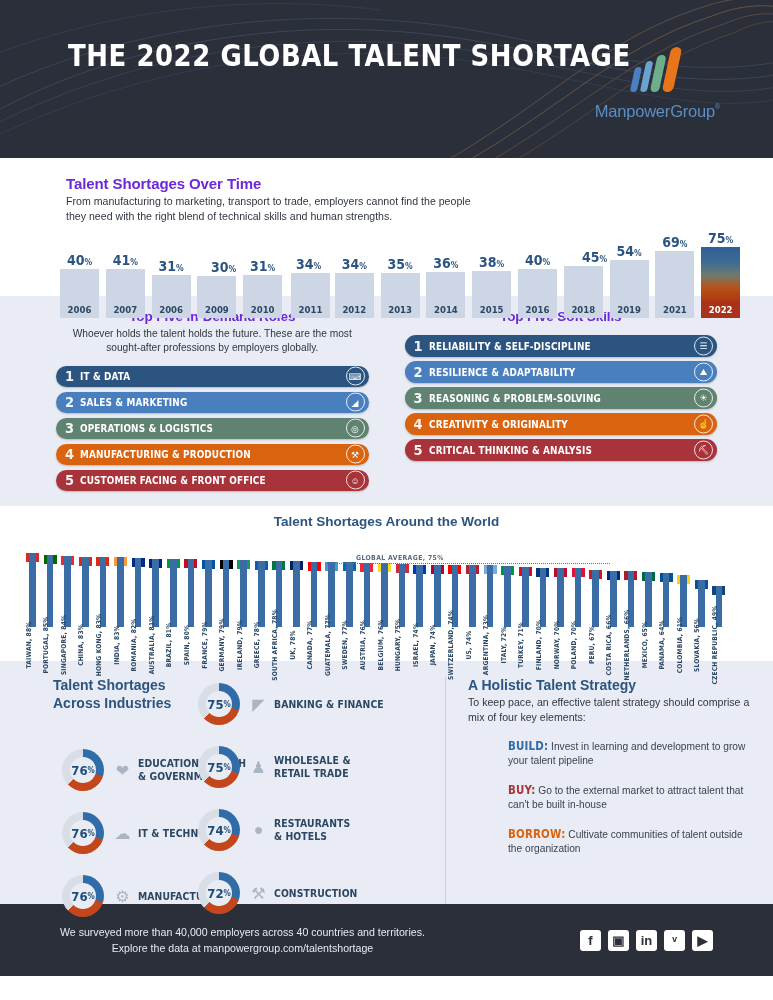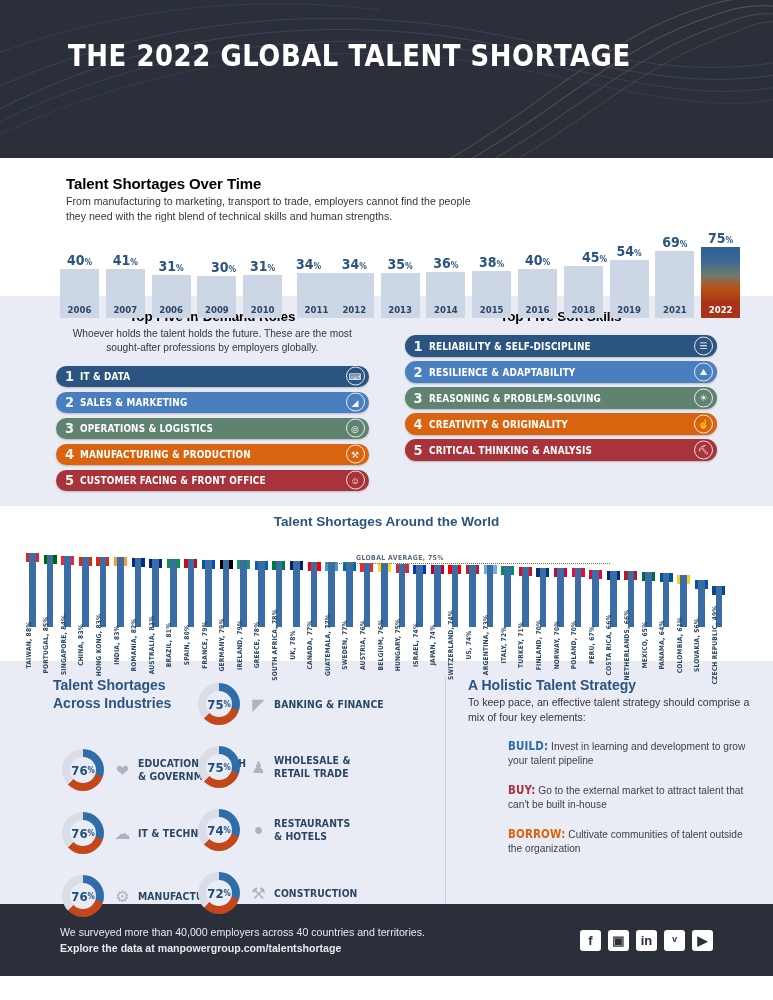--- a/index.html
+++ b/index.html
@@ -20,21 +20,21 @@
   .logo-wrap{position:absolute;right:58px;top:52px;z-index:4;text-align:center;}
   .logo-mark{display:flex;gap:3px;align-items:flex-end;justify-content:center;height:40px;
              transform:skewX(-12deg);}
   .logo-mark i{display:block;border-radius:6px;}
   .logo-txt{margin-top:10px;color:#5b8ec4;font-size:16.5px;letter-spacing:-.2px;position:relative;}
   .logo-txt sup{font-size:7px;position:absolute;top:1px;}
 
   
   .sec-white{background:#ffffff;}
   .sec-lav{background:#e9ecf4;}
-  .sec-title{color:#000000;font-size:15px;font-weight:bold;letter-spacing:-.1px;}
+  .sec-title{color:#6d28d9;font-size:15px;font-weight:bold;letter-spacing:-.1px;}
   .sec-desc{color:#303640;font-size:10.6px;line-height:1.42;}
 
   
   .timeline-sec{padding:17px 0 0 0;height:138px;box-sizing:border-box;}
   .tl-head{padding-left:66px;}
   .tl-chart{position:relative;margin:14px 0 0 60px;width:690px;height:80px;}
   .tl-bar{position:absolute;bottom:0;width:39px;text-align:center;}
   .tl-val{position:absolute;width:39px;text-align:center;color:#2b5580;
           font-family:"DejaVu Sans Condensed","Liberation Sans",sans-serif;
           font-weight:bold;font-size:14px;line-height:1;}
@@ -102,21 +102,21 @@
   .strat h3{margin:0;color:#2b5580;font-size:14px;font-weight:bold;}
   .strat .sec-desc{margin-top:2px;line-height:1.4;}
   .strat-item{margin-top:13px;font-size:10.2px;color:#3b4350;line-height:1.42;margin-left:40px;}
   .strat-item b{font-family:"DejaVu Sans Condensed","Liberation Sans",sans-serif;
                 font-weight:bold;font-size:11.4px;letter-spacing:.2px;}
 
   
   .footer{height:72px;background:#2b2f3a;display:flex;align-items:center;
           justify-content:space-between;padding:0 60px;box-sizing:border-box;}
   .foot-txt{color:#e6eaf0;font-size:10.6px;line-height:1.55;}
-  .foot-txt .b{font-weight:bold;}
+  .foot-txt .b{font-weight:normal;text-align:center;}
   .socials{display:flex;gap:7px;}
   .soc{width:21px;height:21px;background:#fff;border-radius:3px;display:flex;
        align-items:center;justify-content:center;color:#2b2f3a;font-size:13px;font-weight:bold;}
 </style>
 </head>
 <body>
 
 <div class="page">
 
   <div class="header">
@@ -129,20 +129,29 @@
         <path d="M430,170 C540,110 600,40 700,8 C740,-6 770,-4 800,4" stroke="#8a6a4a"></path>
         <path d="M440,176 C552,118 612,48 712,16 C748,2 775,4 800,12" stroke="#94724f"></path>
         <path d="M452,182 C564,126 624,56 724,24 C756,10 778,12 800,20" stroke="#7d6044"></path>
         <path d="M464,188 C576,134 636,64 736,32 C764,18 782,20 800,28" stroke="#6e553e"></path>
         <path d="M-20,60 C80,20 220,-10 380,10" stroke="#3b4a60"></path>
       </g>
     </svg>
     <div class="header-inner">
       <div class="h-title">THE 2022 GLOBAL TALENT SHORTAGE</div>
     </div>
+    <div class="logo-wrap">
+      <div class="logo-mark">
+        <i style="width:7px;height:25px;background:#4a7fc1"></i>
+        <i style="width:7px;height:31px;background:#6ba3cf"></i>
+        <i style="width:9px;height:37px;background:#6fae8b"></i>
+        <i style="width:11px;height:45px;background:#e8751a"></i>
+      </div>
+      <div class="logo-txt"><span>ManpowerGroup</span><sup>®</sup></div>
+    </div>
   </div>
 
   <div class="sec-white timeline-sec">
     <div class="tl-head">
       <div class="sec-title">Talent Shortages Over Time</div>
       <div class="sec-desc" style="margin-top:2px;max-width:420px;">From manufacturing to marketing, transport to trade, employers cannot find the people they need with the right blend of technical skills and human strengths.</div>
     </div>
     <div class="tl-chart" id="tl-chart">
         <div class="tl-val" style="left: 0px; bottom: 51px;">40<small>%</small></div>
         <div class="tl-bar" style="left: 0px;">
@@ -163,21 +172,21 @@
         <div class="tl-bar" style="left: 137.4px;">
           <div class="tl-col" style="height:25px"></div>
           <div class="tl-year">2009</div>
         </div>
         <div class="tl-val" style="left: 183.2px; bottom: 45px;">31<small>%</small></div>
         <div class="tl-bar" style="left: 183.2px;">
           <div class="tl-col" style="height:26px"></div>
           <div class="tl-year">2010</div>
         </div>
         <div class="tl-val" style="left: 229px; bottom: 47px;">34<small>%</small></div>
-        <div class="tl-bar" style="left: 230px; padding-left: 7px;">
+        <div class="tl-bar" style="left: 224px; padding-left: 7px;">
           <div class="tl-col" style="height:28px"></div>
           <div class="tl-year">2011</div>
         </div>
         <div class="tl-val" style="left: 274.8px; bottom: 47px;">34<small>%</small></div>
         <div class="tl-bar" style="left: 274.8px;">
           <div class="tl-col" style="height:28px"></div>
           <div class="tl-year">2012</div>
         </div>
         <div class="tl-val" style="left: 320.6px; bottom: 47px;">35<small>%</small></div>
         <div class="tl-bar" style="left: 320.6px;">

